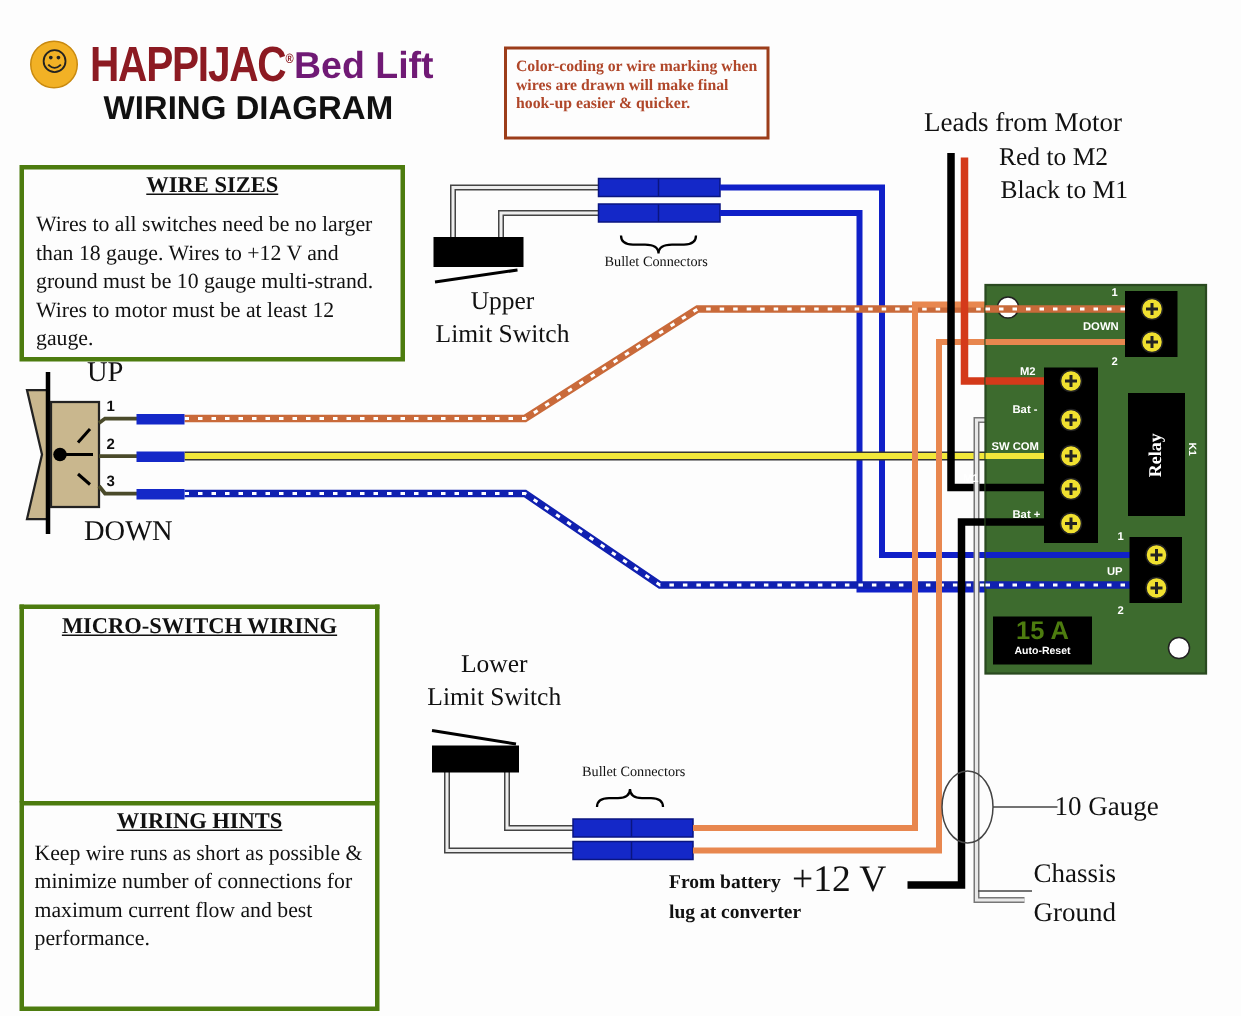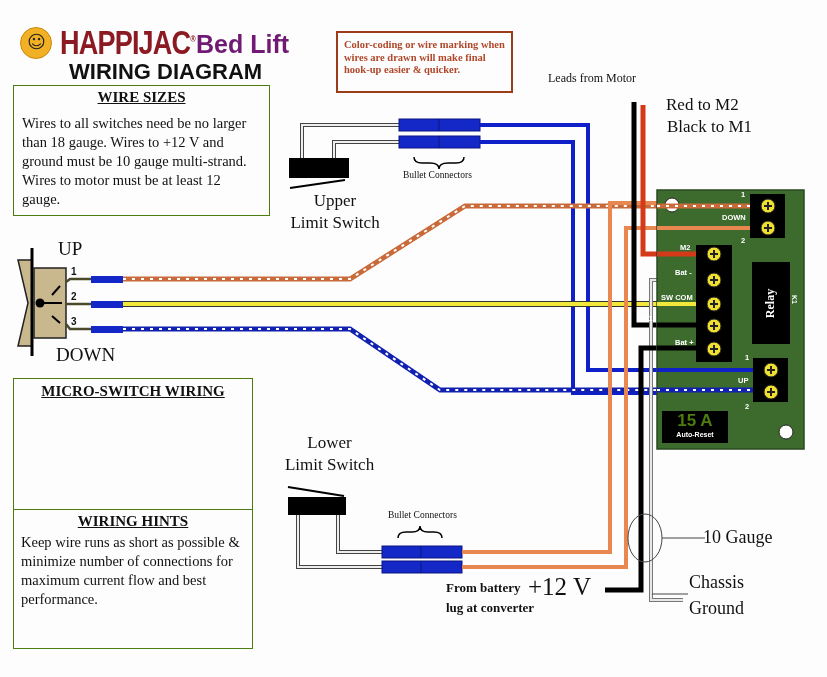--- a/index.html
+++ b/index.html
@@ -5,21 +5,21 @@
   html,body{margin:0;padding:0;background:#fdfdfd;}
   body{width:827px;height:677px;position:relative;overflow:hidden;font-family:"Liberation Serif",serif;color:#111;}
   .abs{position:absolute;}
   #wires{position:absolute;left:0;top:0;width:827px;height:677px;}
   .logo-circle{left:20px;top:27px;width:30px;height:30px;border-radius:50%;background:#f2b125;border:1px solid #c98a10;}
   .logo-circle span{position:absolute;left:6px;top:3px;font-size:18px;color:#222;font-family:"DejaVu Sans",sans-serif;}
   .brand{left:60px;top:24px;font-family:"Liberation Sans",sans-serif;font-weight:bold;font-size:33px;color:#8c1a22;letter-spacing:-1px;transform:scaleX(0.82);transform-origin:left;}
   .brand-sub{left:196px;top:30px;font-family:"Liberation Sans",sans-serif;font-weight:bold;font-size:25px;color:#701a75;}
   .title2{left:69px;top:59px;font-family:"Liberation Sans",sans-serif;font-weight:bold;font-size:22px;color:#111;}
   .note{left:336px;top:31px;width:177px;height:62px;border:2px solid #9c3d1a;background:#fdfdfd;box-sizing:border-box;padding:6px 6px;font-weight:bold;font-size:10.5px;line-height:12.5px;color:#b0472a;text-align:left;}
-  .box{border:1px solid #4d7c0f;background:#fdfdfd;box-sizing:border-box;}
+  .box{border:3px solid #4d7c0f;background:#fdfdfd;box-sizing:border-box;margin-top:25px;}
   .box h3{margin:0;text-align:center;font-size:15px;font-weight:bold;text-decoration:underline;}
   .box p{margin:0;font-size:14.5px;line-height:19px;}
   .wiresizes{left:13px;top:85px;width:257px;height:131px;padding:3px 8px;}
   .wiresizes p{margin-top:8px;}
   .micro{left:13px;top:378px;width:240px;height:132px;padding:4px 9px;border-bottom:none;}
   .micro p{margin-top:4px;}
   .hints{left:13px;top:509px;width:240px;height:140px;padding:3px 7px;}
   .hints p{margin-top:3px;}
   .red{color:#b33a22;font-weight:bold;}
   .lbl{font-size:17px;line-height:22px;text-align:center;}
@@ -198,21 +198,21 @@
   <div>Upper</div>
   <div>Limit Switch</div>
 </div>
 
 <div class="abs lbl" style="left:272px;top:432px;width:115px;">
   <div>Lower</div>
   <div>Limit Switch</div>
 </div>
 <div class="abs small" style="left:388px;top:510px;">Bullet Connectors</div>
 
-<div class="abs" style="left:548px;top:71px;font-size:12px;">Leads from Motor</div>
+<div class="abs" style="left:616px;top:71px;font-size:18px;">Leads from Motor</div>
 <div class="abs" style="left:666px;top:95px;font-size:17px;">Red to M2</div>
 <div class="abs" style="left:667px;top:117px;font-size:17px;">Black to M1</div>
 
 <div class="abs term-num" style="left:741px;top:190px;">1</div>
 <div class="abs board-lbl" style="left:722px;top:213px;">DOWN</div>
 <div class="abs term-num" style="left:741px;top:236px;">2</div>
 <div class="abs board-lbl" style="left:680px;top:243px;">M2</div>
 <div class="abs board-lbl" style="left:675px;top:268px;">Bat -</div>
 <div class="abs board-lbl" style="left:661px;top:293px;">SW COM</div>
 <div class="abs board-lbl" style="left:642px;top:314px;">M1</div>

